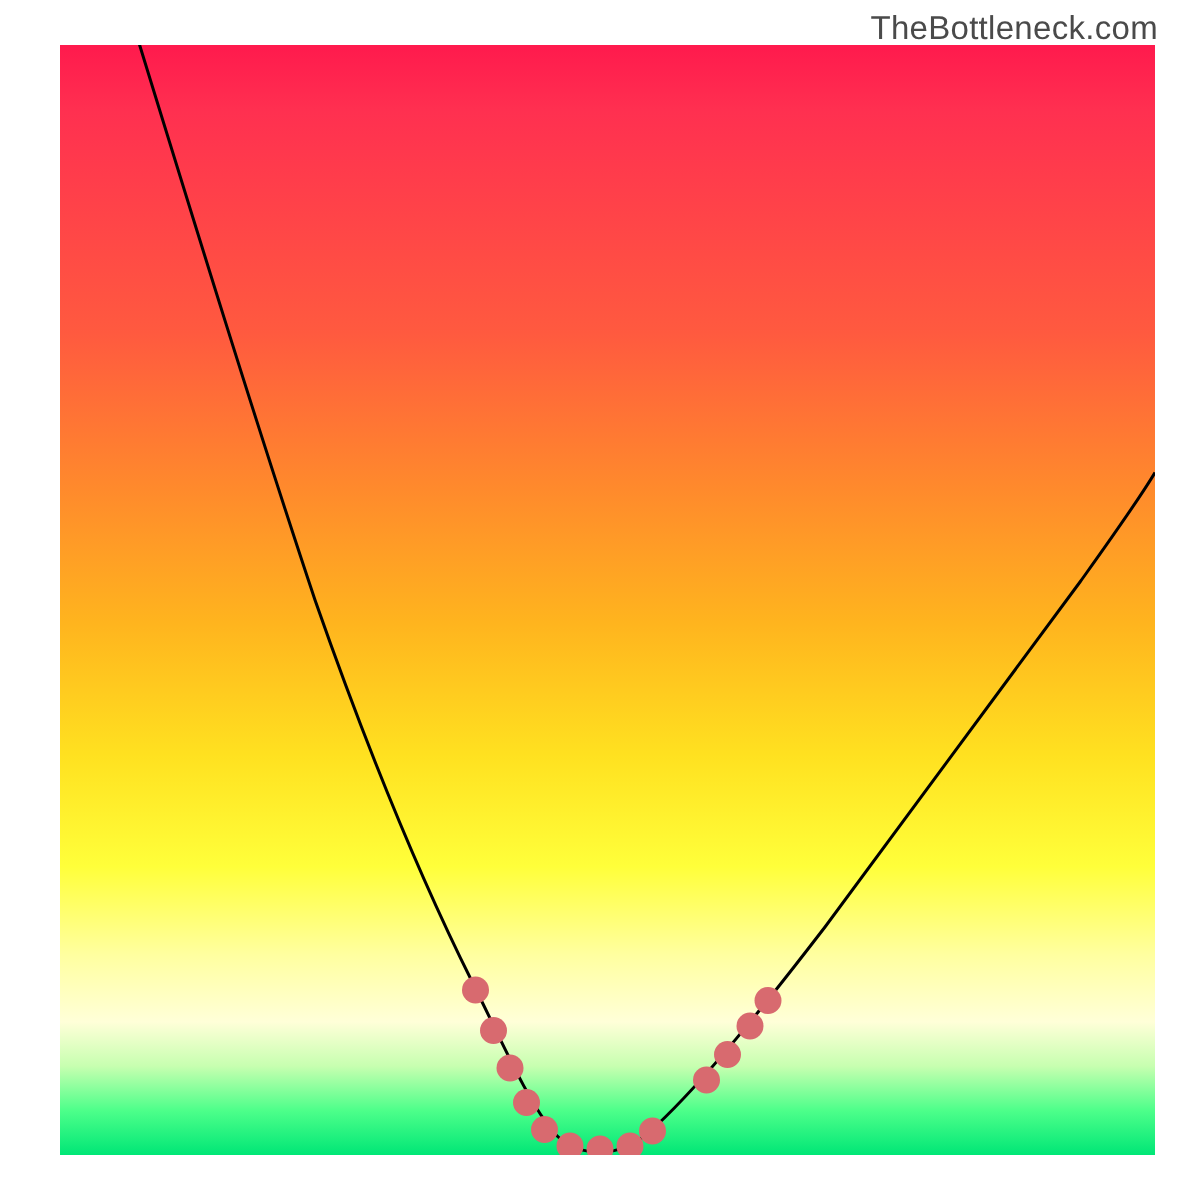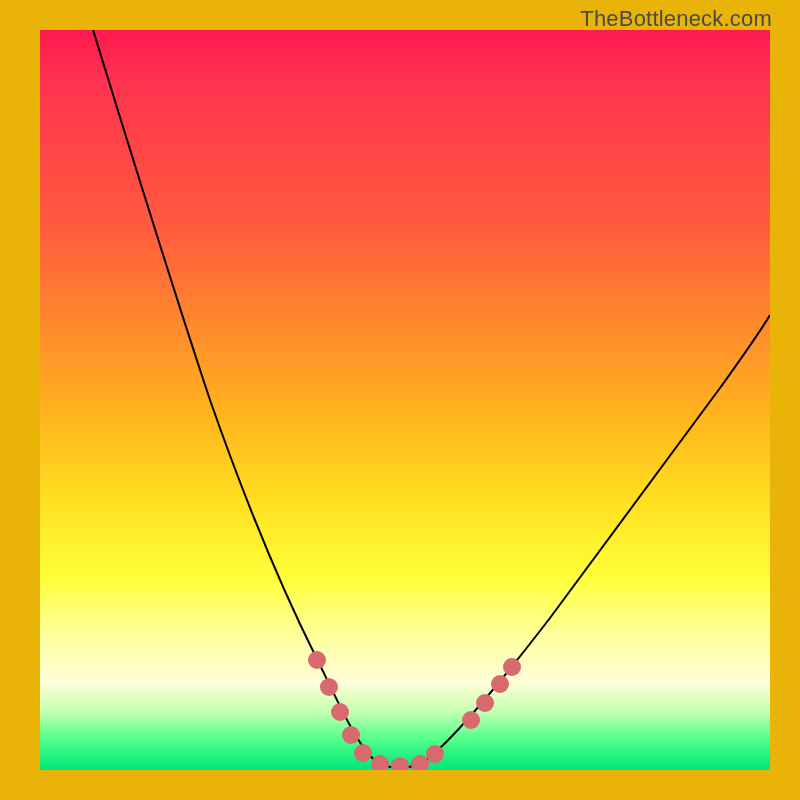--- a/index.html
+++ b/index.html
@@ -8,21 +8,21 @@
     width: 800px;
     height: 800px;
     background: #000;
     overflow: hidden;
     font-family: Arial, Helvetica, sans-serif;
   }
   .frame {
     position: absolute;
     left: 0; top: 0;
     width: 800px; height: 800px;
-    background: #eab308;
+    background: #ffffff;
   }
   .plot {
     position: absolute;
     left: 40px;
     top: 30px;
     width: 730px;
     height: 740px;
     
     background: linear-gradient(to bottom,
       #ff1a4d 0%,

